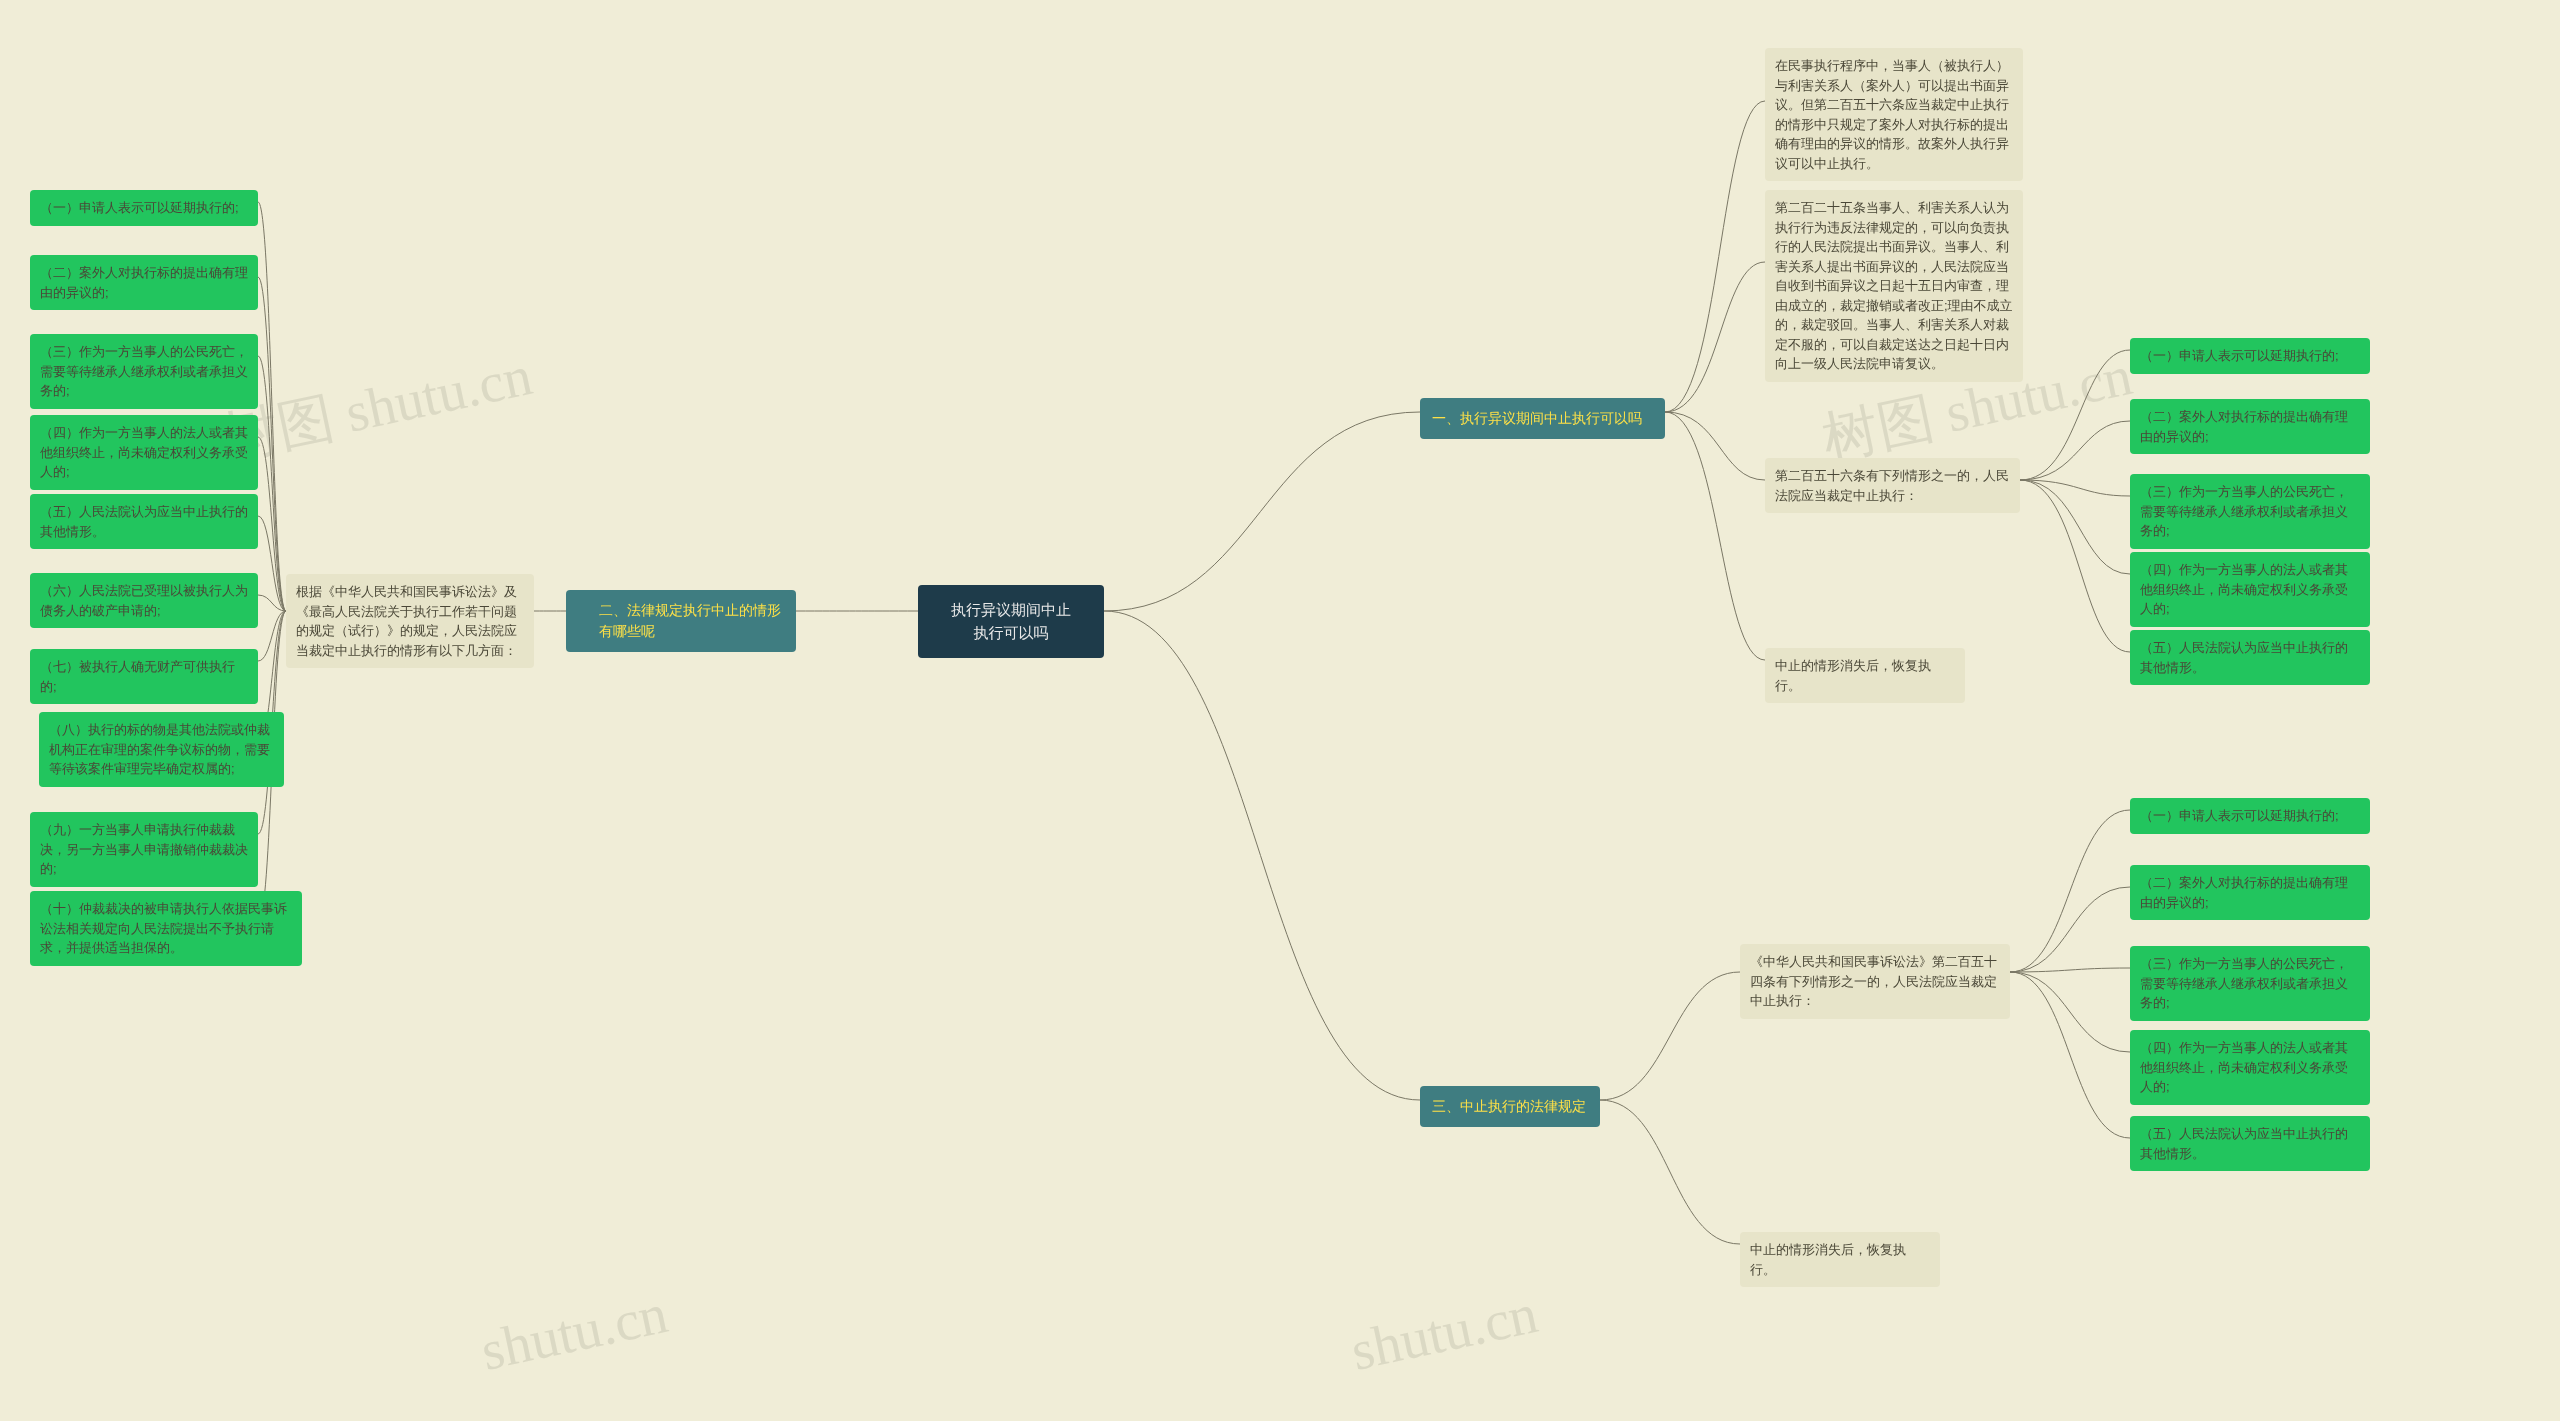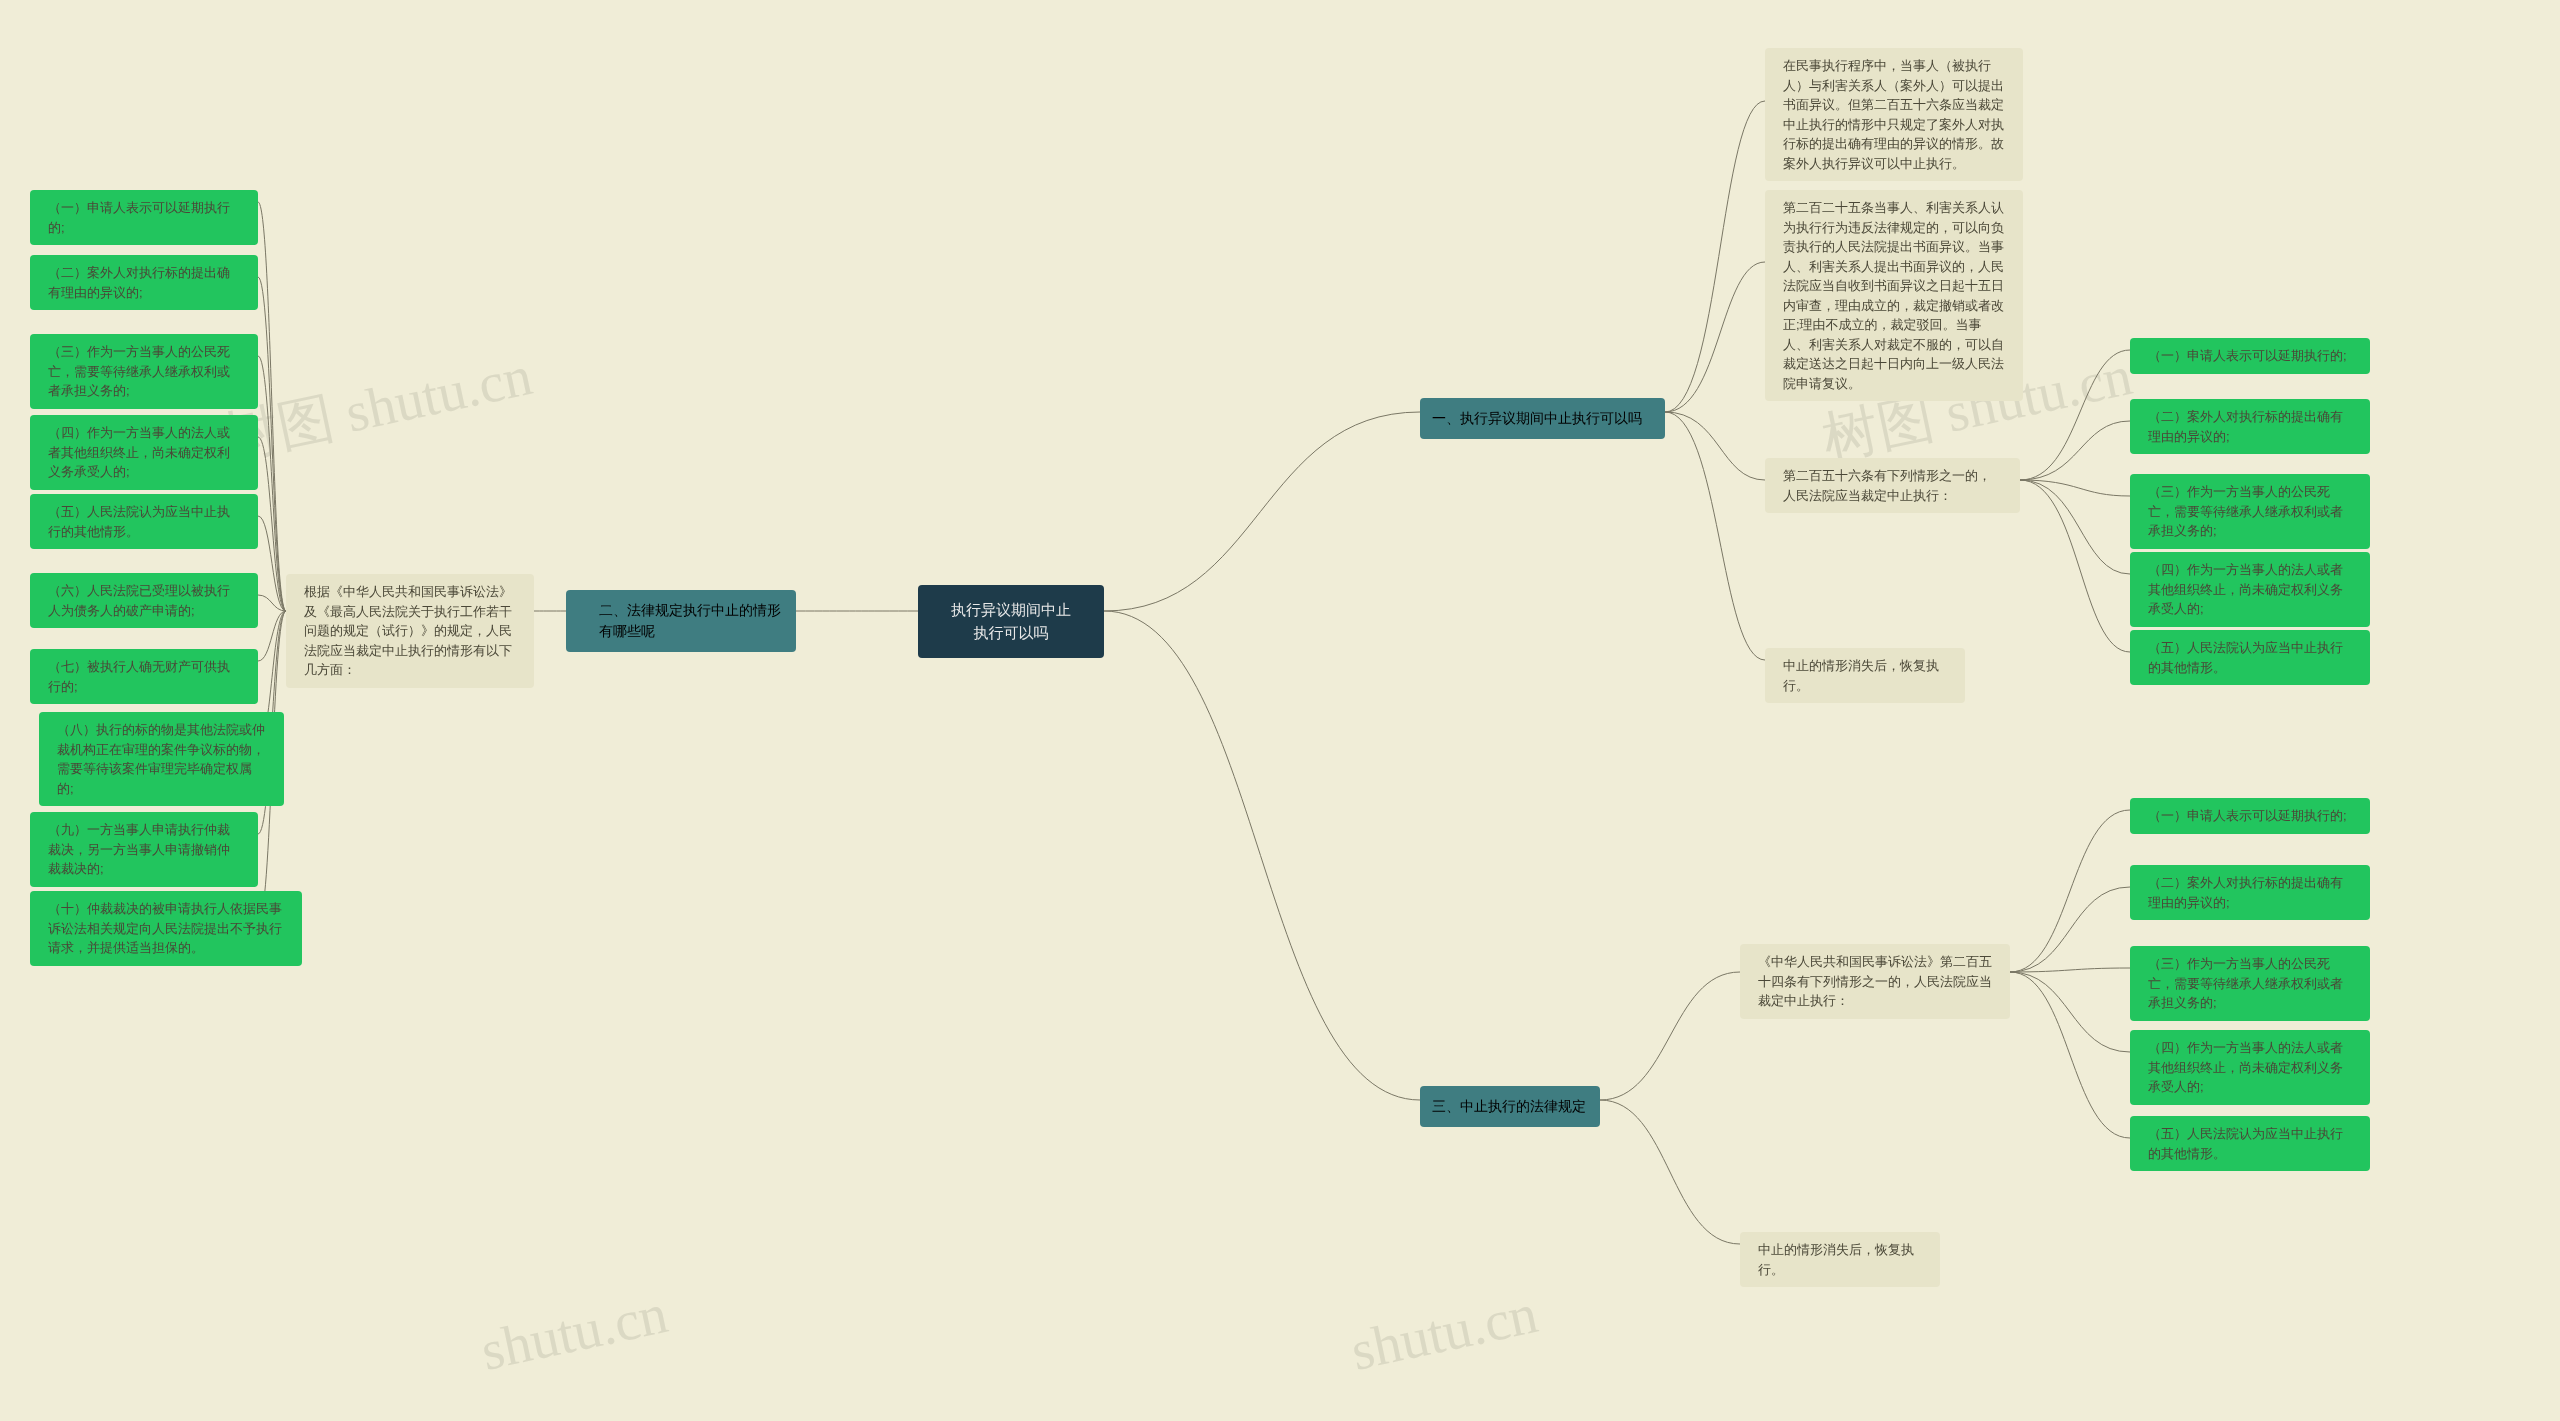--- a/index.html
+++ b/index.html
@@ -25,36 +25,36 @@
     position: absolute;
     left: 0;
     top: 0;
     width: 2560px;
     height: 1421px;
     pointer-events: none;
   }
   .node {
     position: absolute;
     box-sizing: border-box;
-    padding: 8px 18px;
+    padding: 8px 10px;
     font-size: 13px;
     line-height: 1.5;
     color: #4a4737;
     border-radius: 4px;
   }
   .root {
     background: #1e3b4a;
     color: #e8e8e8;
     text-align: center;
     font-size: 15px;
     padding: 14px 28px;
   }
   .branch {
     background: #3f7d81;
-    color: #000000;
+    color: #fde047;
     font-size: 14px;
     padding: 10px 12px;
   }
   .sub {
     background: #e7e4c9;
     color: #4a4737;
   }
   .leaf {
     background: #22c55e;
     color: #4a4737;

